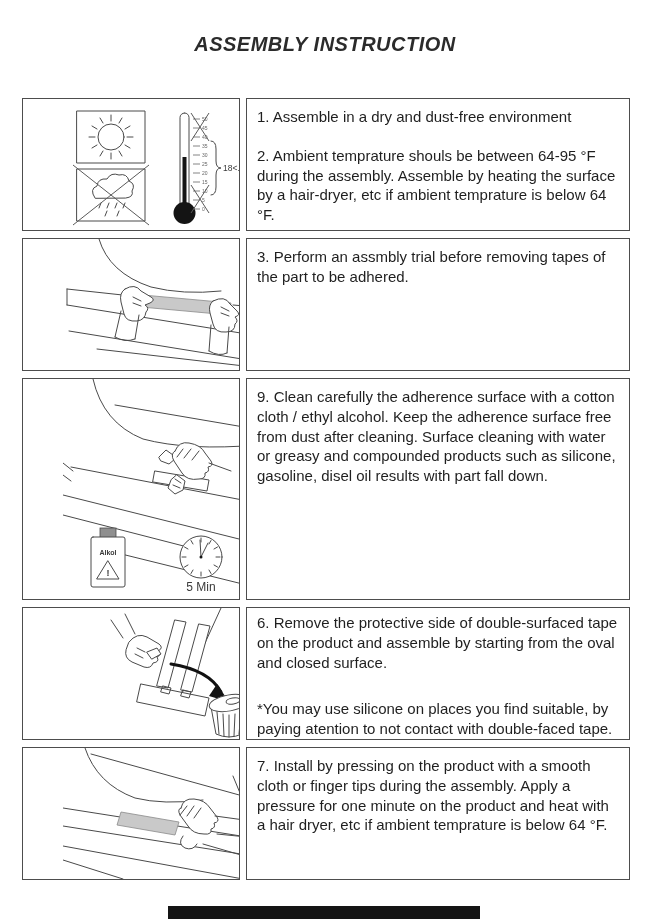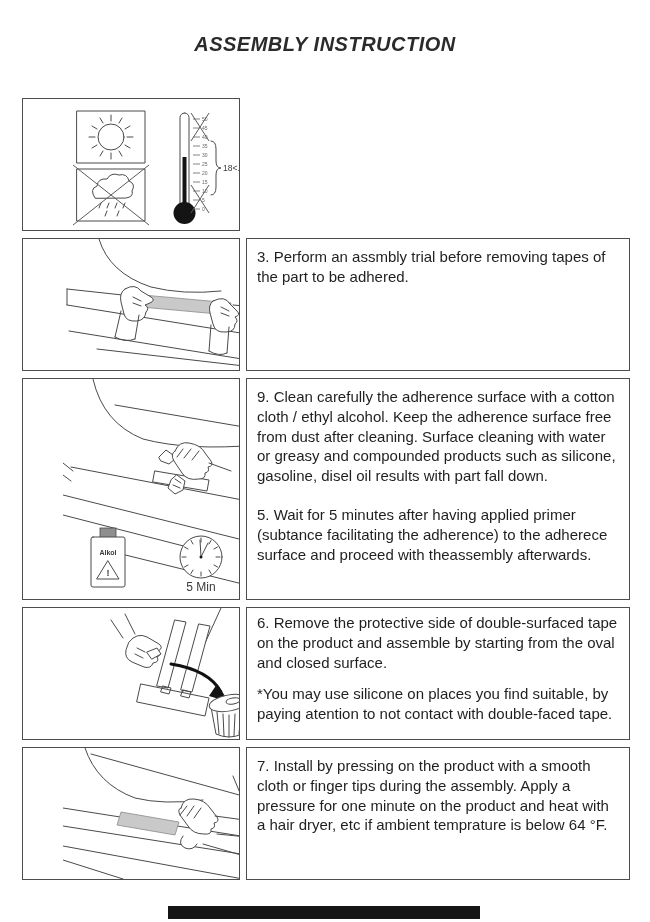--- a/index.html
+++ b/index.html
@@ -15,21 +15,21 @@
   .content{padding:40px 20px 0 22px;}
   .row{display:flex;gap:6px;margin-bottom:7px;}
   .panel{border:1px solid #4d4d4d;box-sizing:border-box;background:#fff;}
   .illus-panel{width:218px;flex:none;overflow:hidden;padding-left:40px;}
   .text-panel{flex:1;padding:8px 10px;}
   .text-panel.vcenter{}
   .text-panel.compact{padding-top:5px;}
   .h133{height:133px;}
   .h222{height:222px;}
   .text-panel p{margin:0 0 19px;font-size:15px;line-height:1.32;color:#1f1f1f;}
-  .text-panel.compact p{margin-bottom:12px;}
+  .text-panel.compact p{margin-bottom:27px;}
   .text-panel p:last-child{margin-bottom:0;}
   .illus-panel svg{display:block;}
   .ln{fill:none;stroke:#4a4a4a;stroke-width:1;stroke-linecap:round;stroke-linejoin:round;}
   .ln-f{fill:#ffffff;stroke:#4a4a4a;stroke-width:1;stroke-linecap:round;stroke-linejoin:round;}
   .tape{fill:#c9c9c9;stroke:#8a8a8a;stroke-width:0.8;}
   .drk{fill:#141414;stroke:none;}
   .xmark{fill:none;stroke:#5a5a5a;stroke-width:1;}
   .tick-line{stroke:#666;stroke-width:0.8;}
   .tick-num{fill:#666;font-size:5px;font-family:"Liberation Sans",sans-serif;}
   .svg-label{fill:#3a3a3a;font-family:"Liberation Sans",sans-serif;}
@@ -113,20 +113,24 @@
             </g>
             <g class="xmark">
               <line x1="128" y1="86" x2="146" y2="114"></line>
                 <line x1="146" y1="86" x2="128" y2="114"></line>
             </g>
             <path class="ln" d="M148,42 Q153,42 153,50 L153,62 Q153,69 158,69 Q153,69 153,76 L153,88 Q153,96 148,96"></path>
             <text class="svg-label" x="160" y="72" font-size="8.5">18&lt;....&lt;35 C</text>
           </g>
         </svg>
       </div>
+      <div class="panel text-panel h133">
+        <p>1. Assemble in a dry and dust-free environment</p>
+        <p>2. Ambient temprature shouls be between 64-95 °F during the assembly. Assemble by heating the surface by a hair-dryer, etc if ambient temprature is below 64 °F.</p>
+      </div>
     </div>
 
     <div class="row">
       <div class="panel illus-panel h133">
         <svg width="216" height="131" viewBox="0 0 216 131">
           <g>
             <path class="ln" d="M36,0 Q46,34 88,48 Q120,56 158,52"></path>
             <path class="ln" d="M196,0 L216,34"></path>
             <path class="ln" d="M216,20 Q198,38 214,52"></path>
             <path class="ln" d="M4,50 L78,58"></path>
@@ -203,21 +207,20 @@
                 <line x1="148" y1="194.5" x2="146" y2="191"></line>
             </g>
             <path class="ln" d="M138,178 L137,161 M138,178 L145,164"></path>
             <circle class="drk" cx="138" cy="178" r="1.5"></circle>
             <text class="svg-label" x="138" y="212" font-size="12" text-anchor="middle">5 Min</text>
           </g>
         </svg>
       </div>
       <div class="panel text-panel h222">
         <p>9. Clean carefully the adherence surface with a cotton cloth / ethyl alcohol. Keep the adherence surface free from dust after cleaning. Surface cleaning with water or greasy and compounded products such as silicone, gasoline, disel oil results with part fall down.</p>
-        <p>5. Wait for 5 minutes after having applied primer (subtance facilitating the adherence) to the adherece surface and proceed with theassembly afterwards.</p>
       </div>
     </div>
 
     <div class="row">
       <div class="panel illus-panel h133">
         <svg width="216" height="131" viewBox="0 0 216 131">
           <path class="ln" d="M158,0 L116,92"></path>
           <g>
             <path class="ln-f" d="M112,12 L123,14 L105,80 L94,78 Z"></path>
             <path class="ln-f" d="M136,16 L147,18 L129,84 L118,82 Z"></path>

